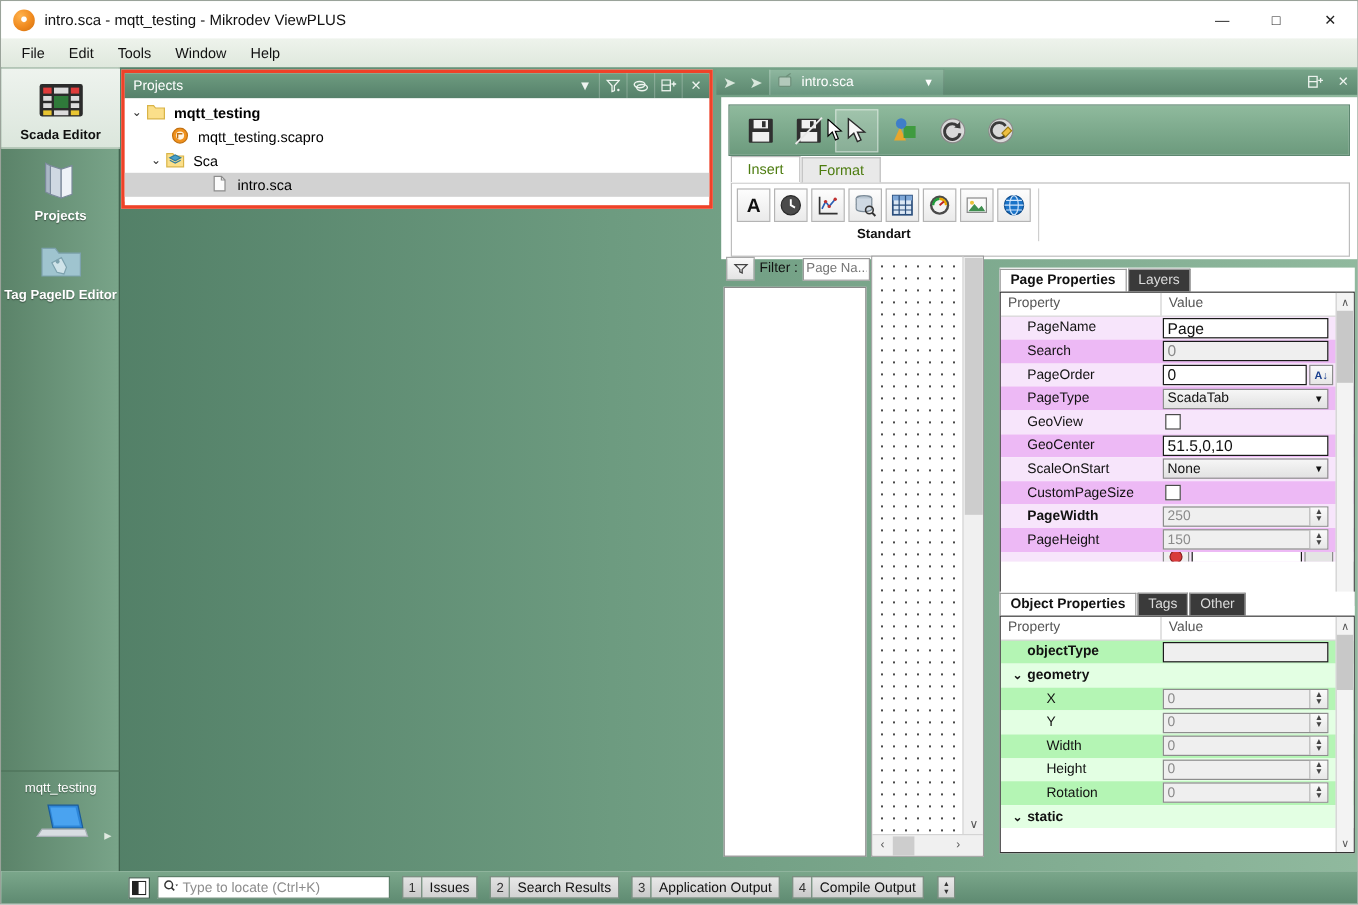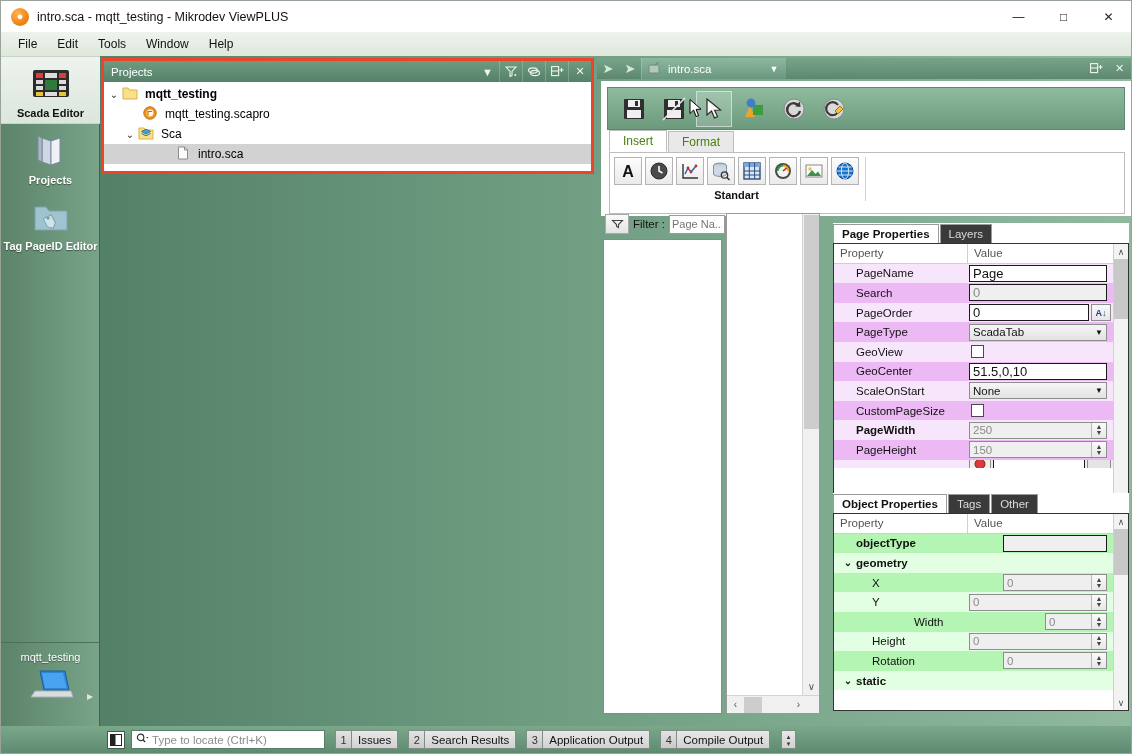--- a/index.html
+++ b/index.html
@@ -220,21 +220,21 @@
   }
   .pscroll { position: absolute; right: 0; top: 0; width: 15px; height: 100%; background: #f3f3f3; border-left: 1px solid #d0d0d0; }
   .pscroll .up, .pscroll .dn { height: 15px; display: flex; align-items: center; justify-content: center; font-size: 9px; color: #555; }
   .pscroll .dn { position: absolute; bottom: 0; left: 0; right: 0; }
   .pscroll .thumb { position: absolute; left: 0; right: 0; background: #c8c8c8; }
 
   
   .tint-p-a { background: #f7e5fb; }
   .tint-p-b { background: #edb9f5; }
   .tint-g-a { background: #e3ffe3; }
-  .tint-g-b { background: #b4f5b4; gap: 34px; }
+  .tint-g-b { background: #b4f5b4; }
   .bold { font-weight: bold; }
 
   
   .statusbar {
     position: absolute; left: 0; bottom: 0; width: 1130px; height: 27px;
     background: linear-gradient(to bottom, #7ba78b 0%, #5e8a71 100%);
     display: flex; align-items: center; padding-left: 106px; gap: 6px;
   }
   .sb-toggle {
     width: 18px; height: 18px; border: 1px solid #3e5d4b; background: #fff;
@@ -764,21 +764,21 @@
             <span>0</span>
             <span class="arrows">
                 <span>▲</span>
                 <span>▼</span>
               </span>
           </div>
         </div>
       </div>
 
       <div class="prow tint-g-b">
-        <div class="pcell-name" style="padding-left:38px;margin-left:42px;">Width</div>
+        <div class="pcell-name" style="padding-left:38px;">Width</div>
         <div class="pcell-val" style="padding-right:17px;">
           <div class="pspin">
             <span>0</span>
             <span class="arrows">
                 <span>▲</span>
                 <span>▼</span>
               </span>
           </div>
         </div>
       </div>

